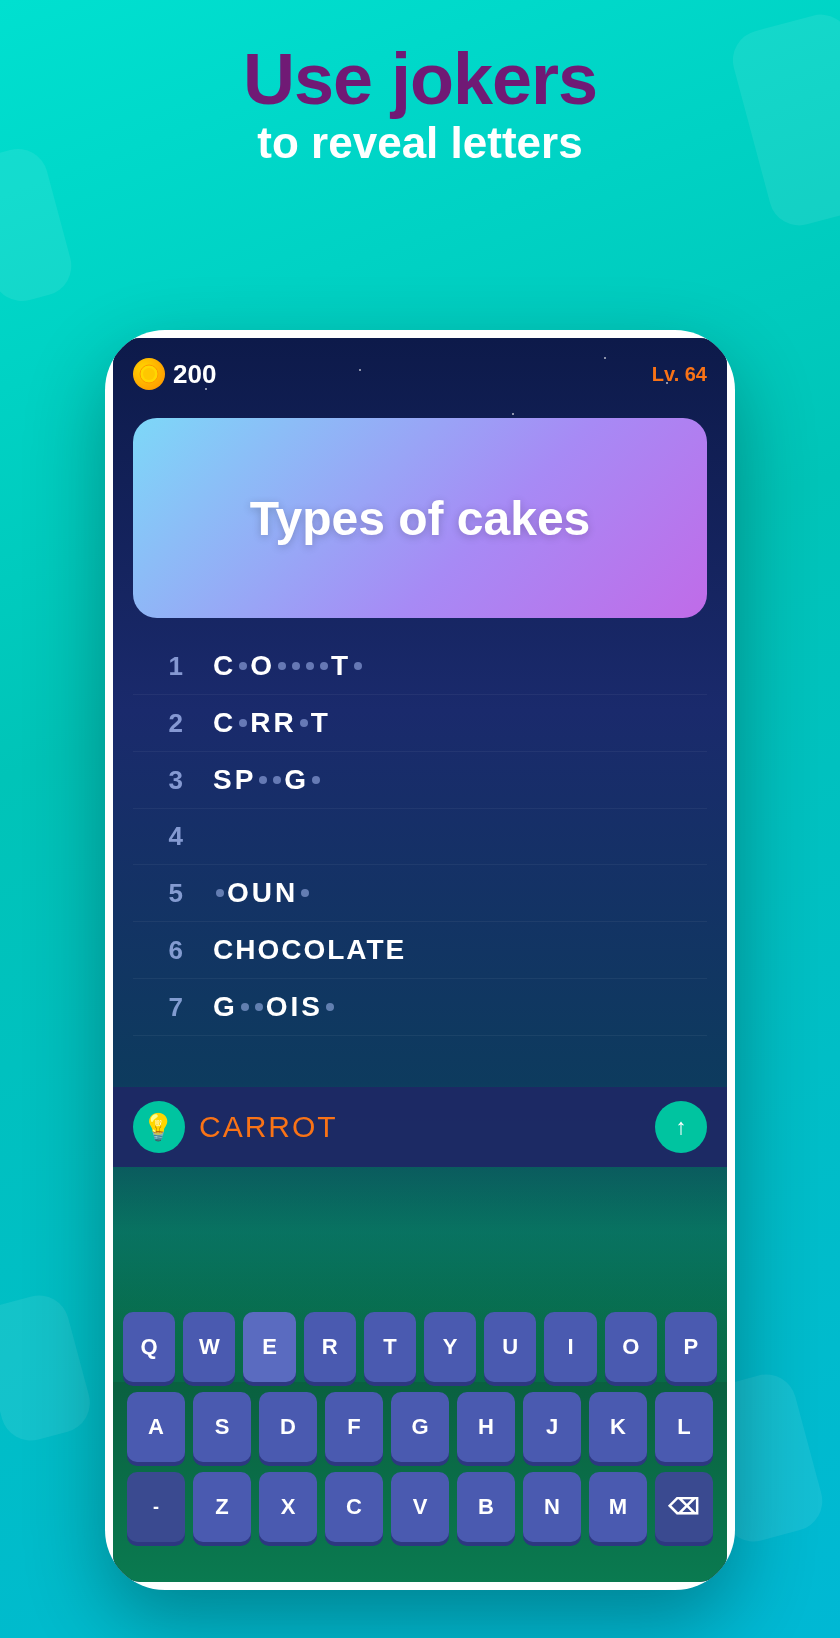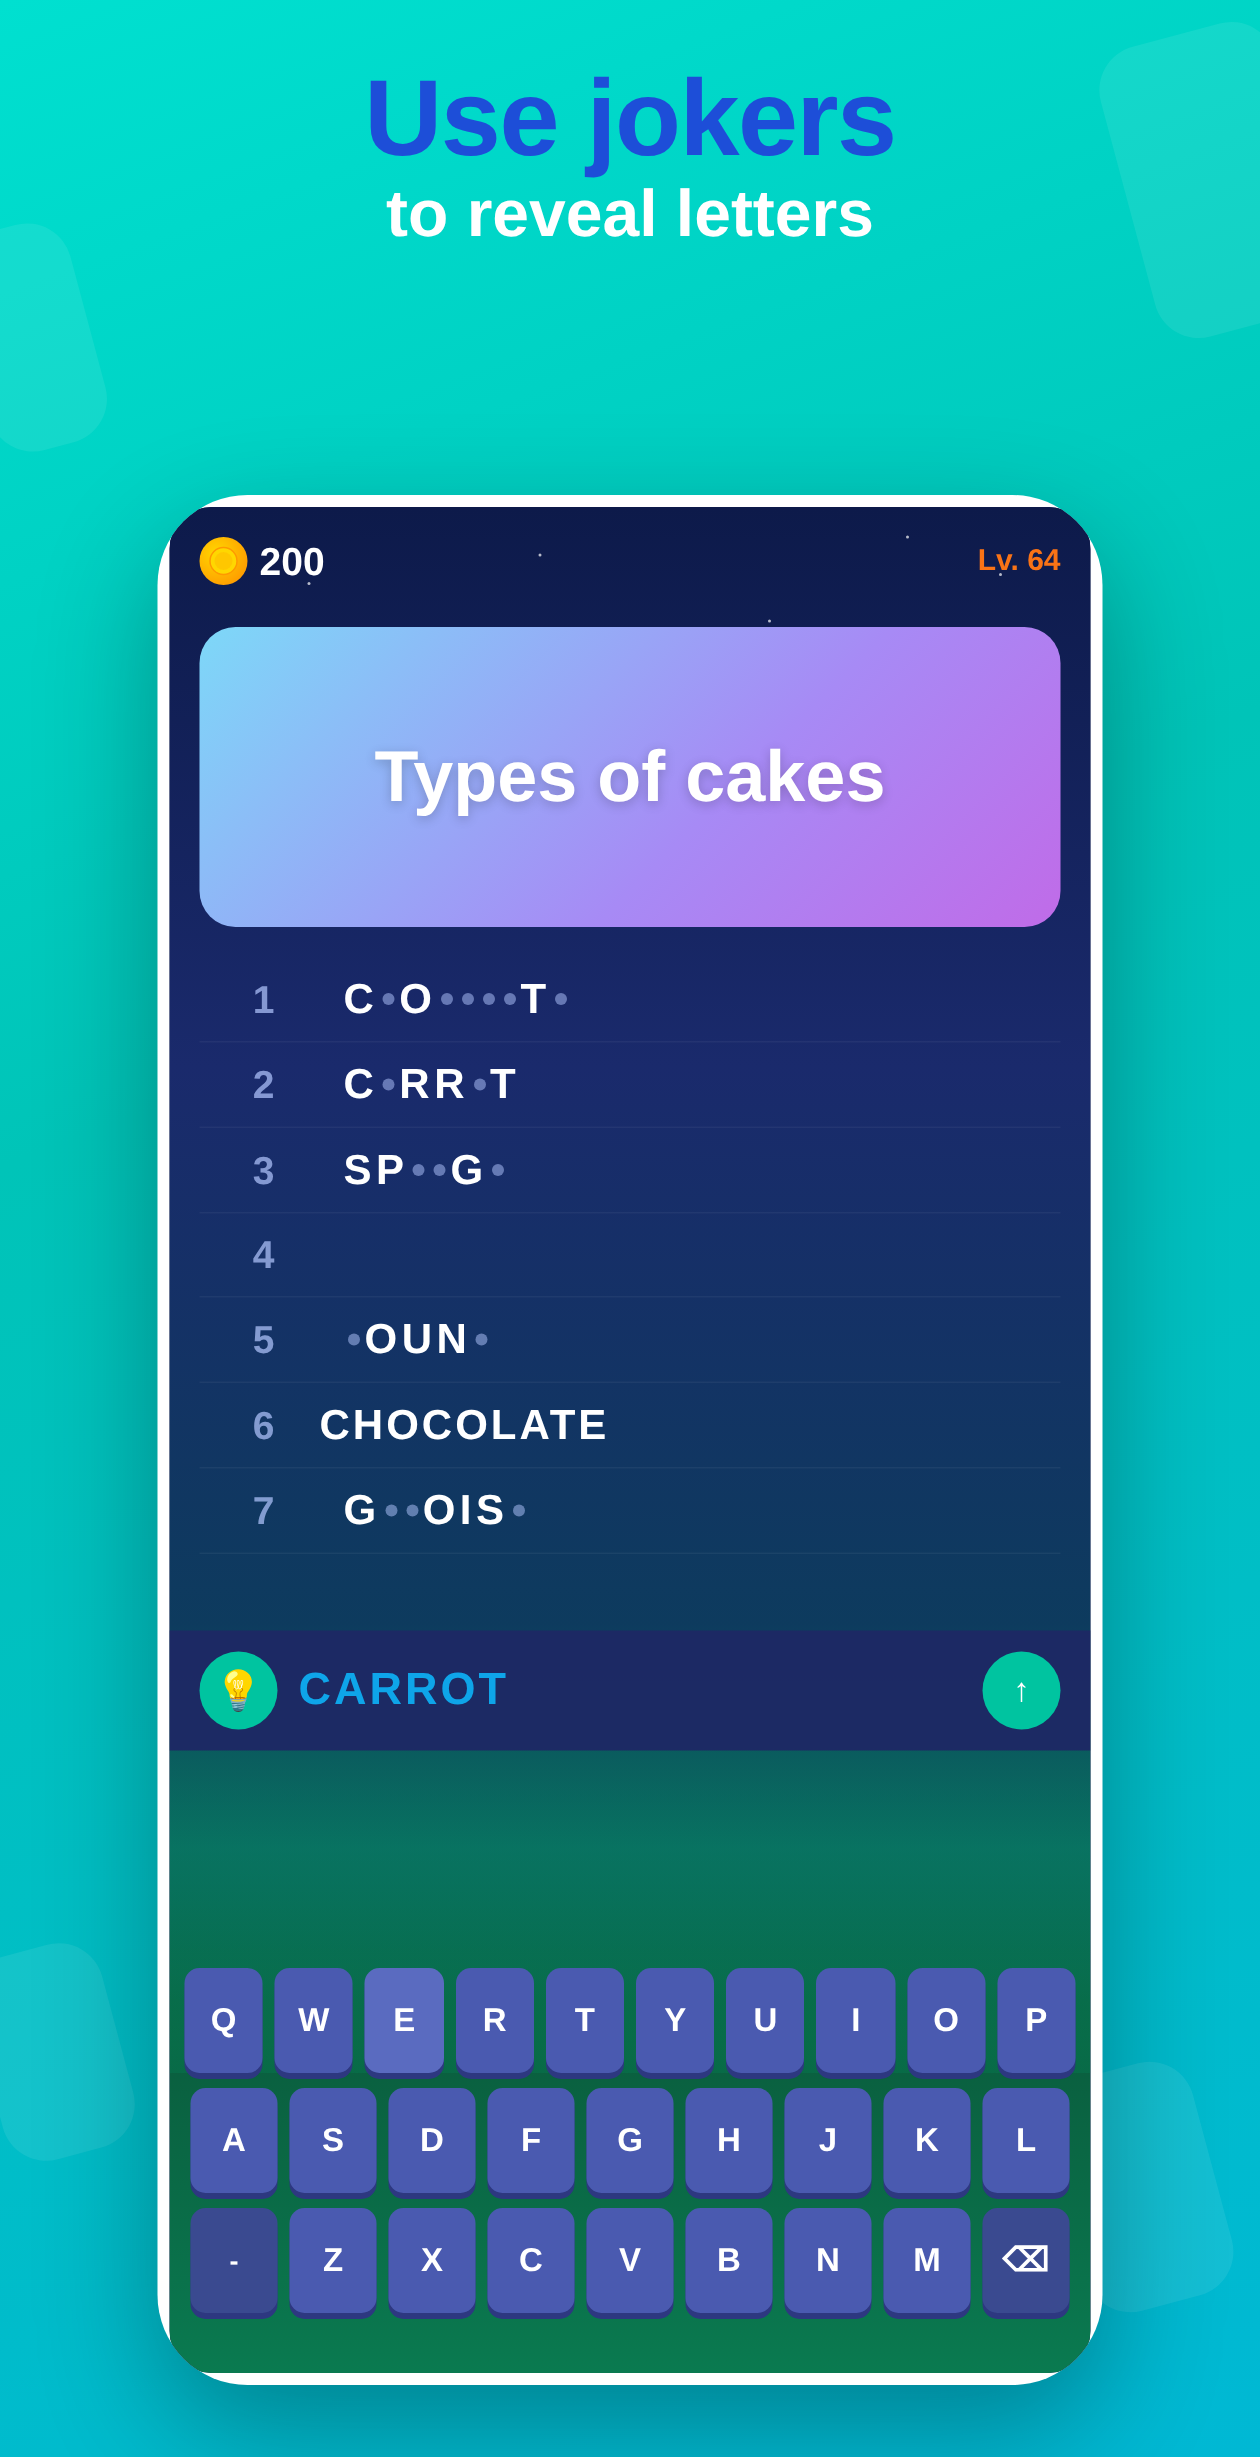--- a/index.html
+++ b/index.html
@@ -33,21 +33,21 @@
       position: absolute;
       top: 40px;
       left: 0; right: 0;
       text-align: center;
       z-index: 10;
     }
 
     .title-line1 {
       font-size: 72px;
       font-weight: 900;
-      color: #1d4ed8;
+      color: #701a75;
       line-height: 1.1;
       letter-spacing: -1px;
     }
 
     .title-line2 {
       font-size: 44px;
       font-weight: 900;
       color: white;
       line-height: 1.1;
     }
@@ -207,21 +207,20 @@
     }
 
     .row-word {
       color: white;
       font-size: 28px;
       font-weight: 900;
       letter-spacing: 3px;
       display: flex;
       align-items: center;
       gap: 0px;
-      margin-left: 16px;
     }
 
     .dot {
       display: inline-block;
       width: 8px;
       height: 8px;
       background: rgba(180,200,255,0.5);
       border-radius: 50%;
       margin: 0 3px;
       vertical-align: middle;
@@ -259,23 +258,23 @@
     }
 
     .hint-icon {
       color: white;
       font-size: 26px;
     }
 
     .text-input-area {
       flex: 1;
       background: transparent;
-      color: #0ea5e9;
+      color: #f97316;
       font-size: 30px;
-      font-weight: bold;
+      font-weight: normal;
       letter-spacing: 2px;
       border: none;
       outline: none;
     }
 
     .submit-btn {
       width: 52px;
       height: 52px;
       background: #00c4a0;
       border-radius: 50%;

